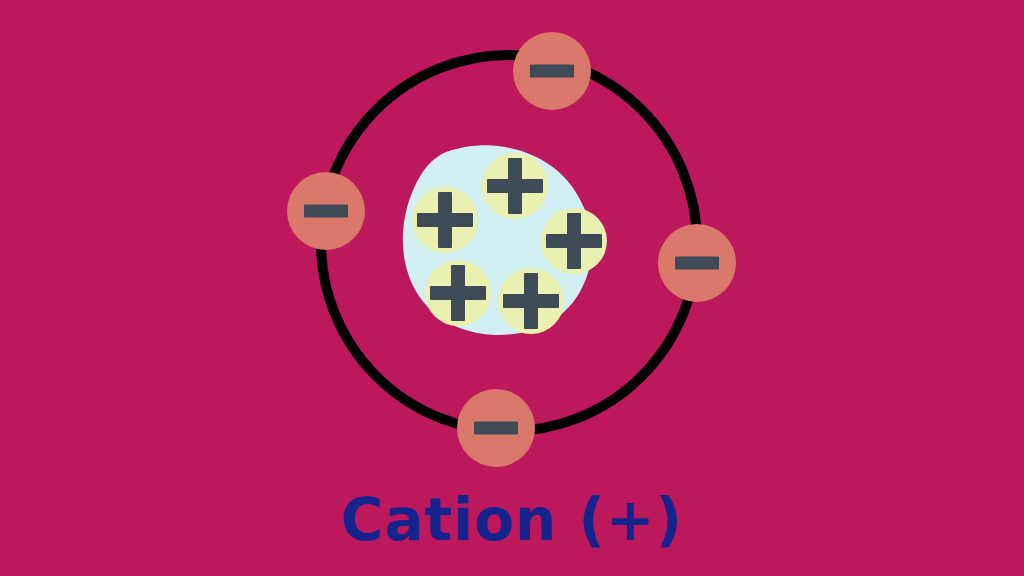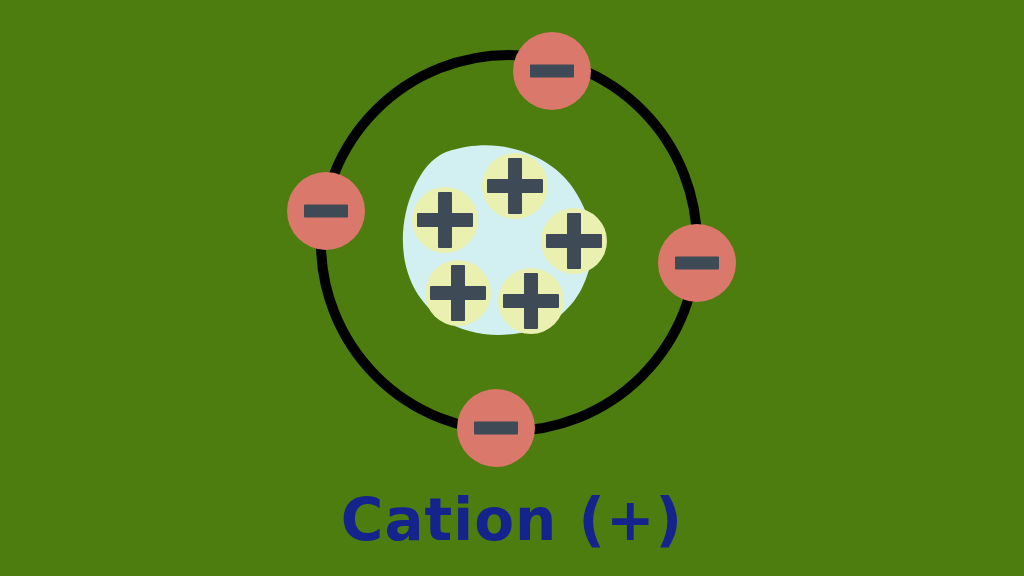--- a/index.html
+++ b/index.html
@@ -31,21 +31,21 @@
   .caption-text {
     font-family: "DejaVu Sans", "Liberation Sans", sans-serif;
     font-weight: bold;
     font-size: 58px;
     letter-spacing: 1px;
   }
 </style>
 </head>
 <body>
 
-<div id="stage" style="width: 1024px; height: 576px; background: #4d7c0f;">
+<div id="stage" style="width: 1024px; height: 576px; background: #be185d;">
 
   <svg id="diagram-svg" viewBox="0 0 1024 576">
 
     <circle id="orbit-ring" cx="509" cy="243" r="188" fill="none" stroke="#000000" stroke-width="10"></circle>
 
     <path id="nucleus-blob" d="M 446,152 C 482,140 512,146 534,156 C 560,168 575,186 585,210 C 596,236 594,264 582,288 C 570,312 548,328 520,333 C 492,338 464,333 444,320 C 422,306 410,286 405,262 C 400,236 404,210 414,188 C 422,170 432,158 446,152 Z" fill="#d2f0f2"></path>
 
     <g id="proton-group">
 
       <g>

